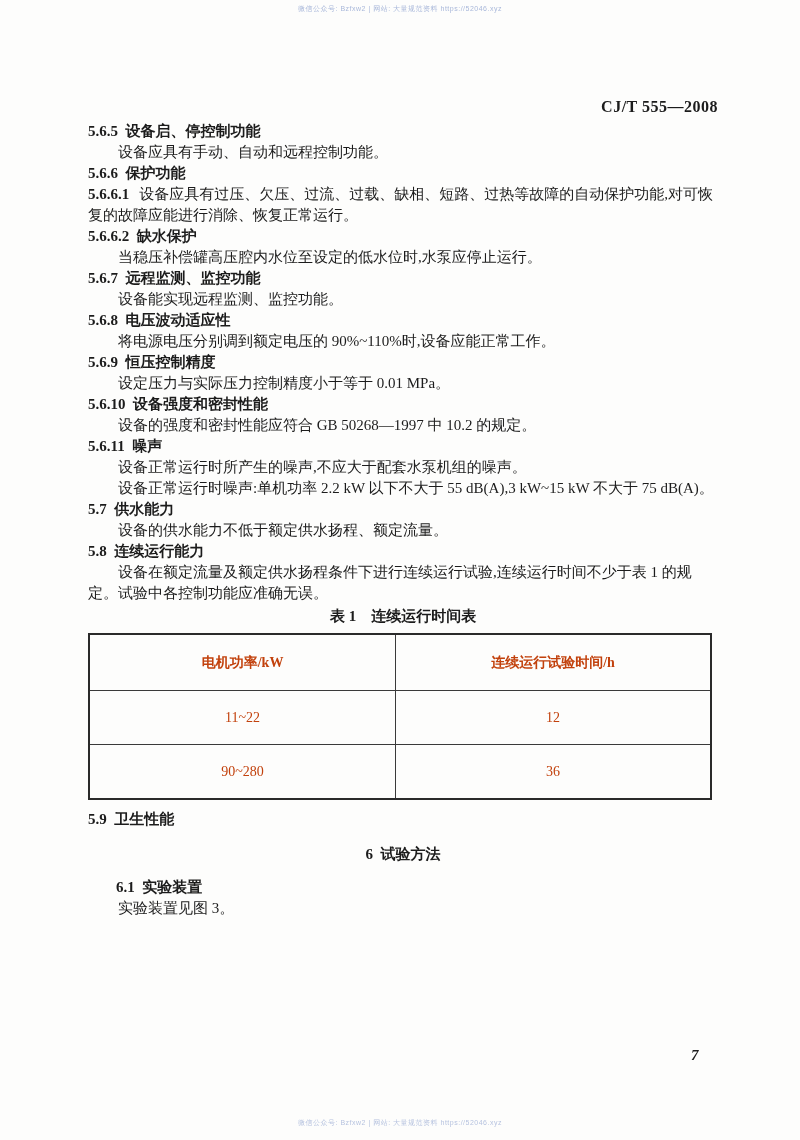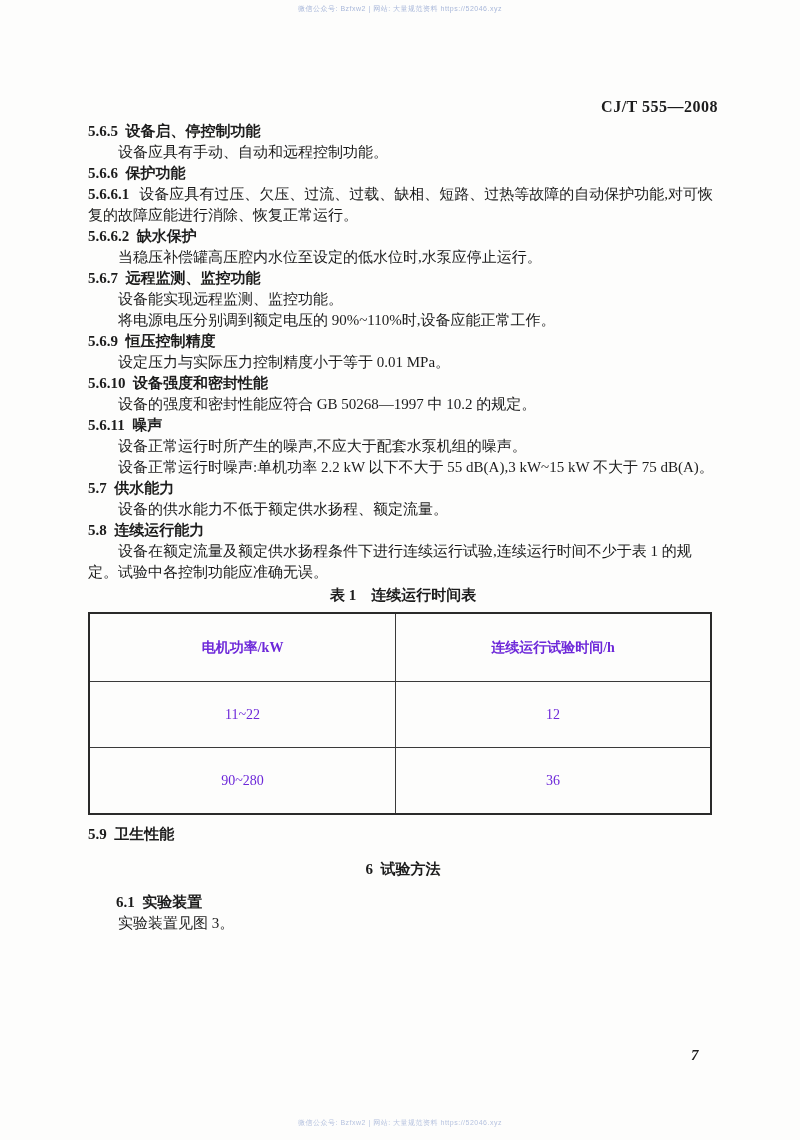--- a/index.html
+++ b/index.html
@@ -31,22 +31,22 @@
   .chapter{font-weight:bold;margin-top:14px;text-align:center;}
   .sub-h{font-weight:bold;margin-top:12px;margin-left:28px;}
   .tbl-caption{
     font-weight:bold;text-align:center;margin-top:2px;margin-bottom:0;
   }
   table.runtbl{
     width:624px;border-collapse:collapse;margin-top:6px;
     font-size:14px;
   }
   table.runtbl td,table.runtbl th{
-    border:1px solid #3a3a3a;text-align:center;padding:16px;
-    font-weight:normal;color:#6d28d9;
+    border:1px solid #3a3a3a;text-align:center;padding:10px;
+    font-weight:normal;color:#c2410c;
   }
   table.runtbl{border:2px solid #2a2a2a;}
   table.runtbl th{height:35px;font-weight:bold;}
   table.runtbl td{height:33px;}
   .col-left{width:49.3%;}
   .after-tbl{margin-top:9px;}
   .page-number{
     position:absolute;top:1047px;left:691px;
     font-weight:bold;font-size:15px;font-style:italic;
   }
@@ -63,20 +63,21 @@
   <p class="line h">5.6.5  设备启、停控制功能</p>
   <p class="line p">设备应具有手动、自动和远程控制功能。</p>
   <p class="line h">5.6.6  保护功能</p>
 
   <p class="line clause"><span class="num">5.6.6.1</span><span>设备应具有过压、欠压、过流、过载、缺相、短路、过热等故障的自动保护功能,对可恢复的故障应能进行消除、恢复正常运行。</span></p>
 
   <p class="line h">5.6.6.2  缺水保护</p>
   <p class="line p">当稳压补偿罐高压腔内水位至设定的低水位时,水泵应停止运行。</p>
   <p class="line h">5.6.7  远程监测、监控功能</p>
   <p class="line p">设备能实现远程监测、监控功能。</p>
+  <p class="line h">5.6.8  电压波动适应性</p>
   <p class="line p">将电源电压分别调到额定电压的 90%~110%时,设备应能正常工作。</p>
   <p class="line h">5.6.9  恒压控制精度</p>
   <p class="line p">设定压力与实际压力控制精度小于等于 0.01 MPa。</p>
   <p class="line h">5.6.10  设备强度和密封性能</p>
   <p class="line p">设备的强度和密封性能应符合 GB 50268—1997 中 10.2 的规定。</p>
   <p class="line h">5.6.11  噪声</p>
   <p class="line p">设备正常运行时所产生的噪声,不应大于配套水泵机组的噪声。</p>
   <p class="line p">设备正常运行时噪声:单机功率 2.2 kW 以下不大于 55 dB(A),3 kW~15 kW 不大于 75 dB(A)。</p>
   <p class="line h">5.7  供水能力</p>
   <p class="line p">设备的供水能力不低于额定供水扬程、额定流量。</p>

